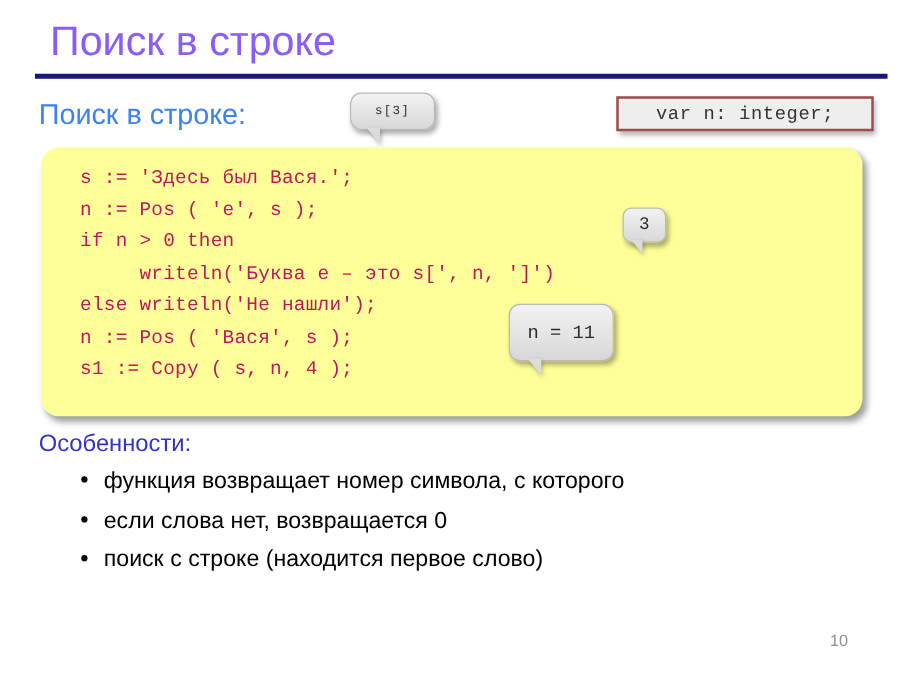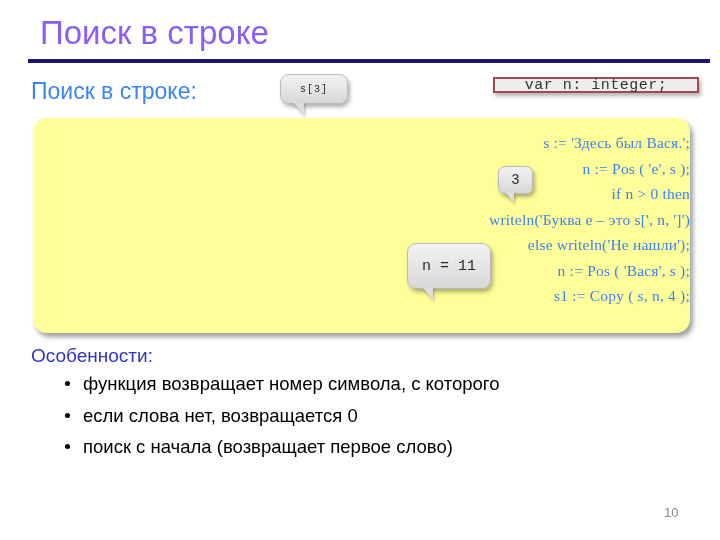--- a/index.html
+++ b/index.html
@@ -108,21 +108,21 @@
   #callout-n11 .tail {
     left: 14px;
   }
 
   
   #var-box {
     position: absolute;
     left: 493px;
     top: 77px;
     width: 206px;
-    height: 16px;
+    height: 28px;
     box-sizing: border-box;
     background: #eeeeee;
     border: 2px solid #9e4b4b;
     box-shadow: 2px 3px 4px rgba(0,0,0,0.30);
     font-family: "Liberation Mono", monospace;
     font-size: 15px;
     color: #333333;
     display: flex;
     align-items: center;
     justify-content: center;
@@ -137,27 +137,26 @@
     top: 118px;
     width: 657px;
     height: 215px;
     box-sizing: border-box;
     background: #ffff99;
     border-radius: 14px;
     box-shadow: 3px 4px 5px rgba(0,0,0,0.38);
     padding: 12px 0 0 31px;
   }
   .code-line {
-    font-family: Liberation Serif, serif;
+    font-family: Liberation Mono, monospace;
     font-size: 15.5px;
     line-height: 25.5px;
-    color: #3b82f6;
+    color: #be185d;
     white-space: pre;
     letter-spacing: 0.2px;
-    text-align: right;
   }
 
   
   #features-title {
     position: absolute;
     left: 31px;
     top: 344px;
     font-size: 19px;
     line-height: 24px;
     color: #3333cc;
@@ -247,17 +246,17 @@
   <li>
     <span class="dot"></span>
     <span>функция возвращает номер символа, с которого</span>
   </li>
   <li>
     <span class="dot"></span>
     <span>если слова нет, возвращается 0</span>
   </li>
   <li>
     <span class="dot"></span>
-    <span>поиск с начала (возвращает первое слово)</span>
+    <span>поиск с строке (находится первое слово)</span>
   </li>
 </ul>
 
 <div id="page-number">10</div>
 
 </body></html>

